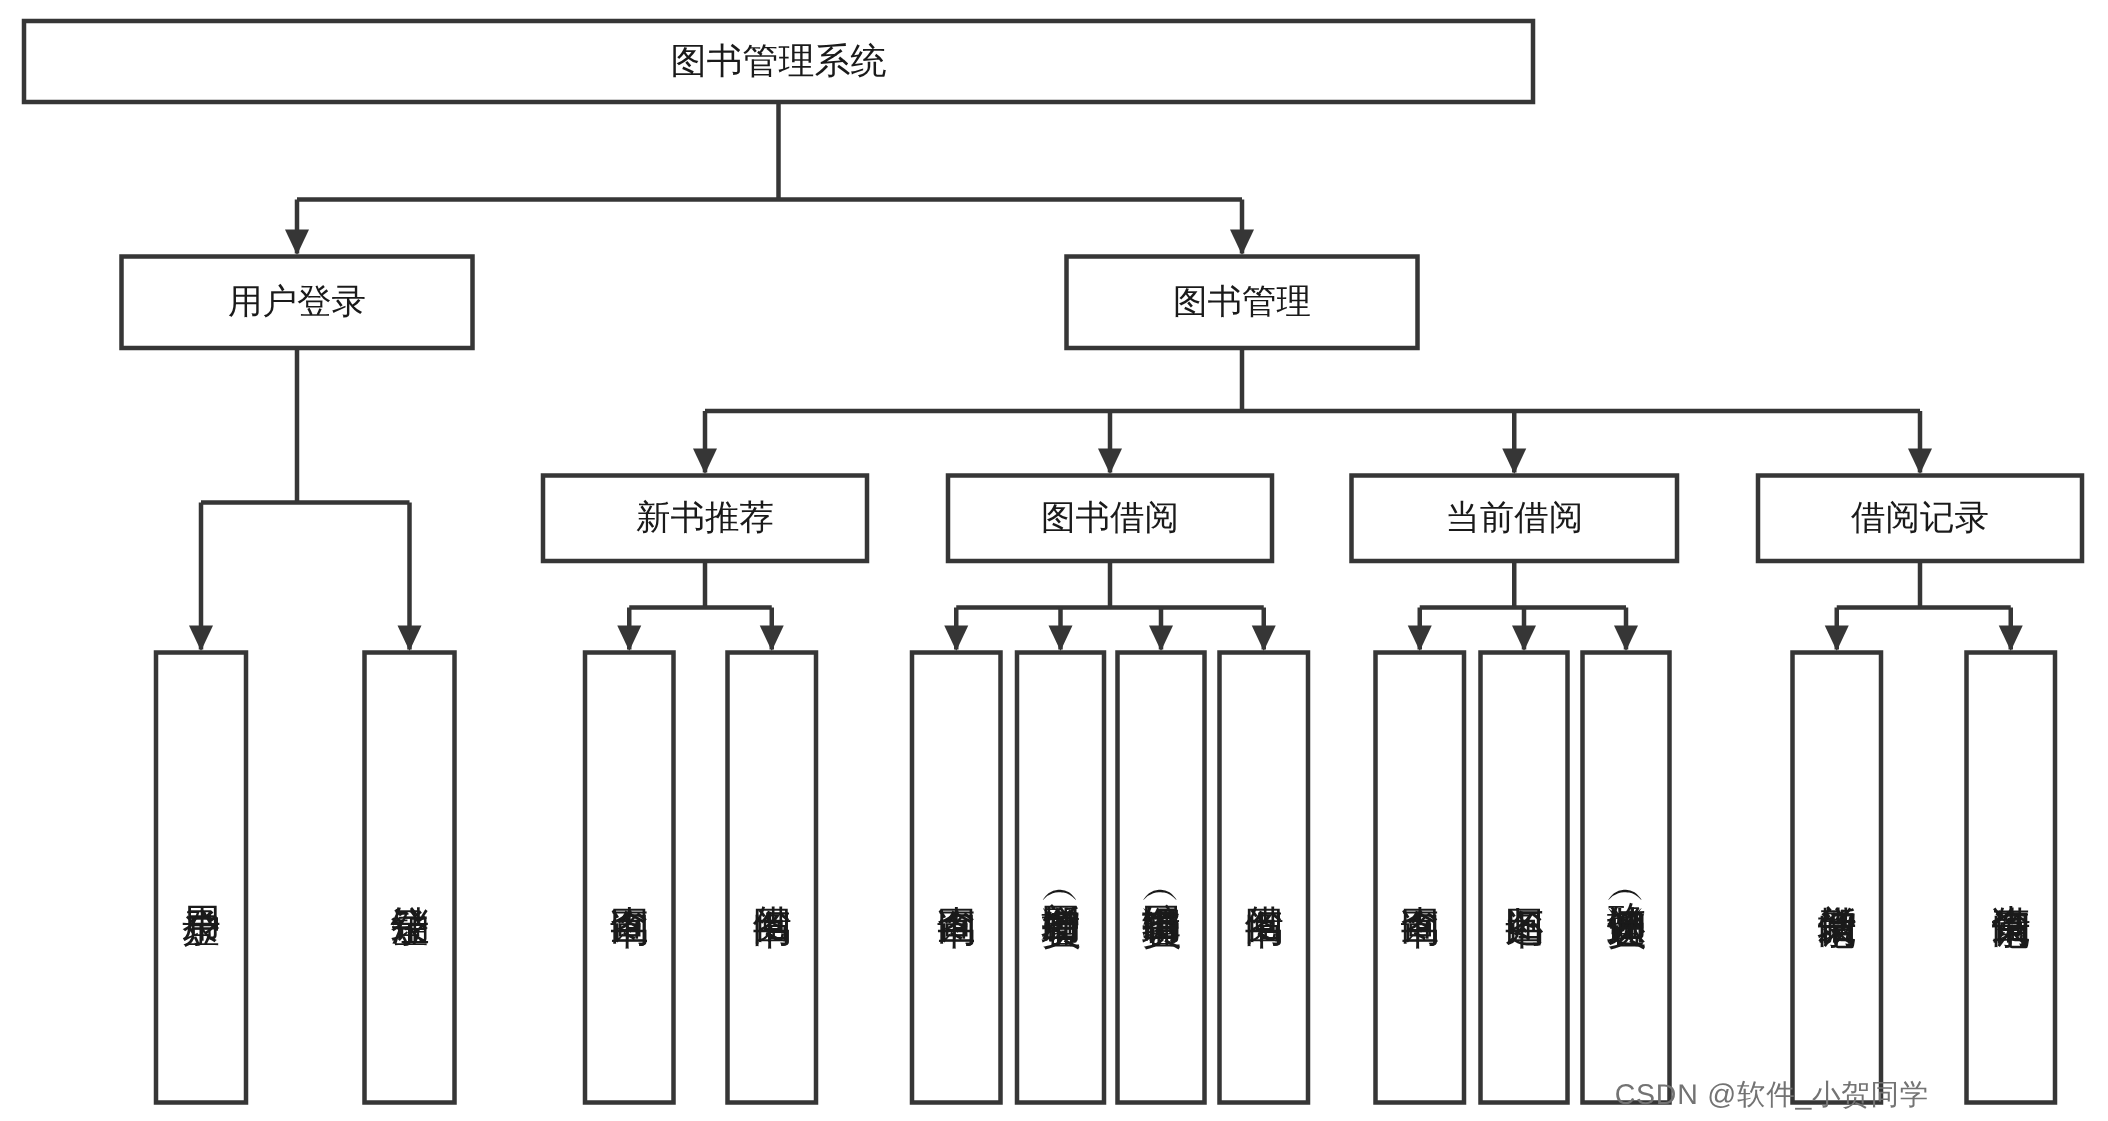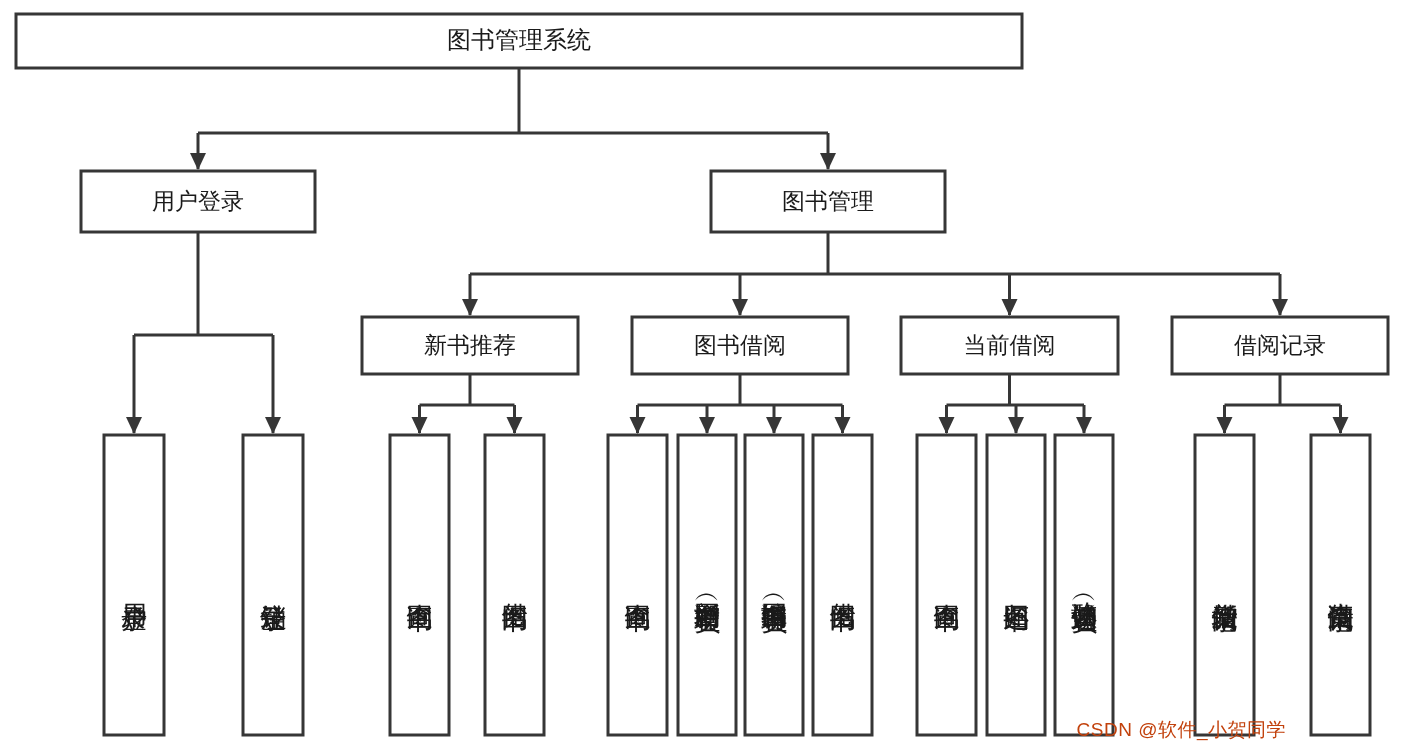--- a/index.html
+++ b/index.html
@@ -72,21 +72,21 @@
     letter-spacing: 1px;
     color: #1a1a1a;
     white-space: nowrap;
   }
   .watermark {
     position: absolute;
     right: 8px;
     bottom: 4px;
     font-family: "Liberation Sans", "DejaVu Sans", sans-serif;
     font-size: 19px;
-    color: #c2410c;
+    color: #737373;
     letter-spacing: 0.5px;
     user-select: none;
   }
 </style>
 </head>
 <body>
 
 <div id="diagram-root">
 
   <svg class="diagram-canvas" viewBox="0 0 1405 747">

